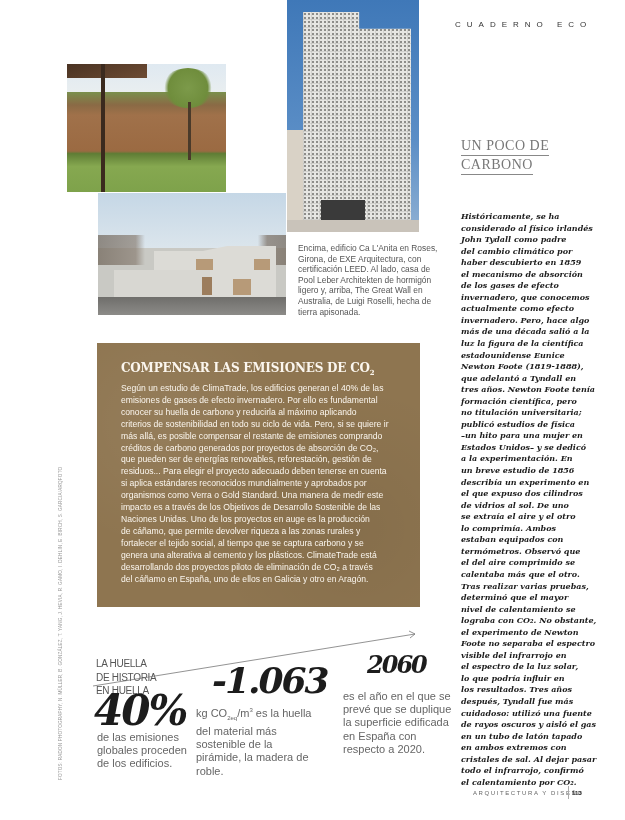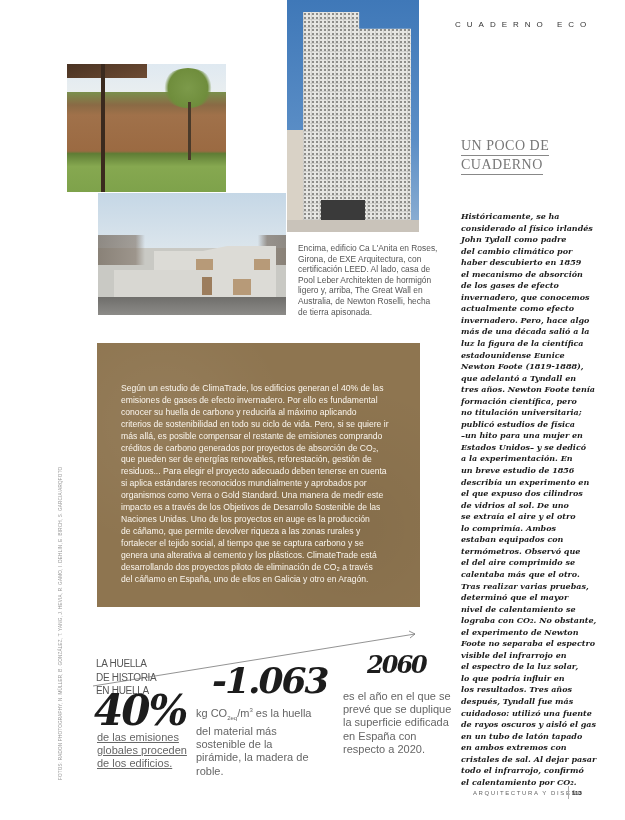--- a/index.html
+++ b/index.html
@@ -99,21 +99,21 @@
     }
     .arrow-line { left: 0; top: 0; width: 625px; height: 820px; pointer-events: none; }
 
     .big {
       font-family: "DejaVu Serif", serif; font-weight: bold; font-style: italic; color: #1c1c1c; letter-spacing: -2px;
     }
     .stat1-num { left: 94px; top: 690px; font-size: 42px; line-height: 42px; }
     .stat2-num { left: 212px; top: 662px; font-size: 36px; line-height: 36px; }
     .stat3-num { left: 319px; top: 648px; font-size: 24px; line-height: 34px; margin-left: 48px; }
     .stat-text { font-size: 11px; line-height: 13.2px; color: #666; }
-    .stat1-text { left: 97px; top: 731px; width: 100px; text-decoration: underline; }
+    .stat1-text { left: 97px; top: 731px; width: 100px; }
     .stat2-text { left: 196px; top: 704px; width: 116px; }
     .stat3-text { left: 320px; top: 690px; width: 110px; margin-left: 23px; }
     .stat2-text sub { font-size: 6px; }
     .stat2-text sup { font-size: 6px; }
 
     
     .footer { left: 473px; top: 790px; font-size: 6px; letter-spacing: 1.6px; color: #666; }
     .footer-sep { left: 568px; top: 786px; width: 1px; height: 13px; background: #aaa; }
     .page-num { left: 572px; top: 790px; font-size: 6px; font-weight: bold; color: #333; }
   </style>
@@ -138,25 +138,25 @@
   <div class="trees"></div>
   <div class="body2"></div>
   <div class="body1"></div>
   <div class="win" style="left:98px;top:66px;width:17px;height:11px;"></div>
   <div class="win" style="left:156px;top:66px;width:16px;height:11px;"></div>
   <div class="win" style="left:104px;top:84px;width:10px;height:18px;background:#9c7d5d;"></div>
   <div class="win" style="left:135px;top:86px;width:18px;height:16px;"></div>
   <div class="road"></div>
 </div>
 
-<div class="abs caption">Encima, edificio Ca L'Anita en Roses, Girona, de EXE Arquitectura, con certificación LEED. Al lado, casa de Pool Leber Architekten de hormigón ligero y, arriba, The Great Wall en Australia, de Newton Roselli, hecha de tierra apisonada.</div>
+<div class="abs caption">Encima, edificio Ca L'Anita en Roses, Girona, de EXE Arquitectura, con certificación LEED. Al lado, casa de Pool Leber Architekten de hormigón ligero y, arriba, The Great Wall en Australia, de Luigi Roselli, hecha de tierra apisonada.</div>
 
 <div class="abs history-title">
   <span>UN POCO DE</span><br>
-  <span>CUADERNO</span>
+  <span>CARBONO</span>
 </div>
 <div class="abs history-body">Históricamente, se ha
 considerado al físico irlandés
 John Tydall como padre
 del cambio climático por
 haber descubierto en 1859
 el mecanismo de absorción
 de los gases de efecto
 invernadero, que conocemos
 actualmente como efecto
@@ -196,20 +196,21 @@
 después, Tyndall fue más
 cuidadoso: utilizó una fuente
 de rayos oscuros y aisló el gas
 en un tubo de latón tapado
 en ambos extremos con
 cristales de sal. Al dejar pasar
 todo el infrarrojo, confirmó
 el calentamiento por CO₂.</div>
 
 <div class="abs box">
+  <div class="box-title"><span>COMPENSAR LAS EMISIONES DE CO</span><sub>2</sub></div>
   <div class="box-body">Según un estudio de ClimaTrade, los edificios generan el 40% de las
 emisiones de gases de efecto invernadero. Por ello es fundamental
 conocer su huella de carbono y reducirla al máximo aplicando
 criterios de sostenibilidad en todo su ciclo de vida. Pero, si se quiere ir
 más allá, es posible compensar el restante de emisiones comprando
 créditos de carbono generados por proyectos de absorción de CO₂,
 que pueden ser de energías renovables, reforestación, gestión de
 residuos... Para elegir el proyecto adecuado deben tenerse en cuenta
 si aplica estándares reconocidos mundialmente y aprobados por
 organismos como Verra o Gold Standard. Una manera de medir este

